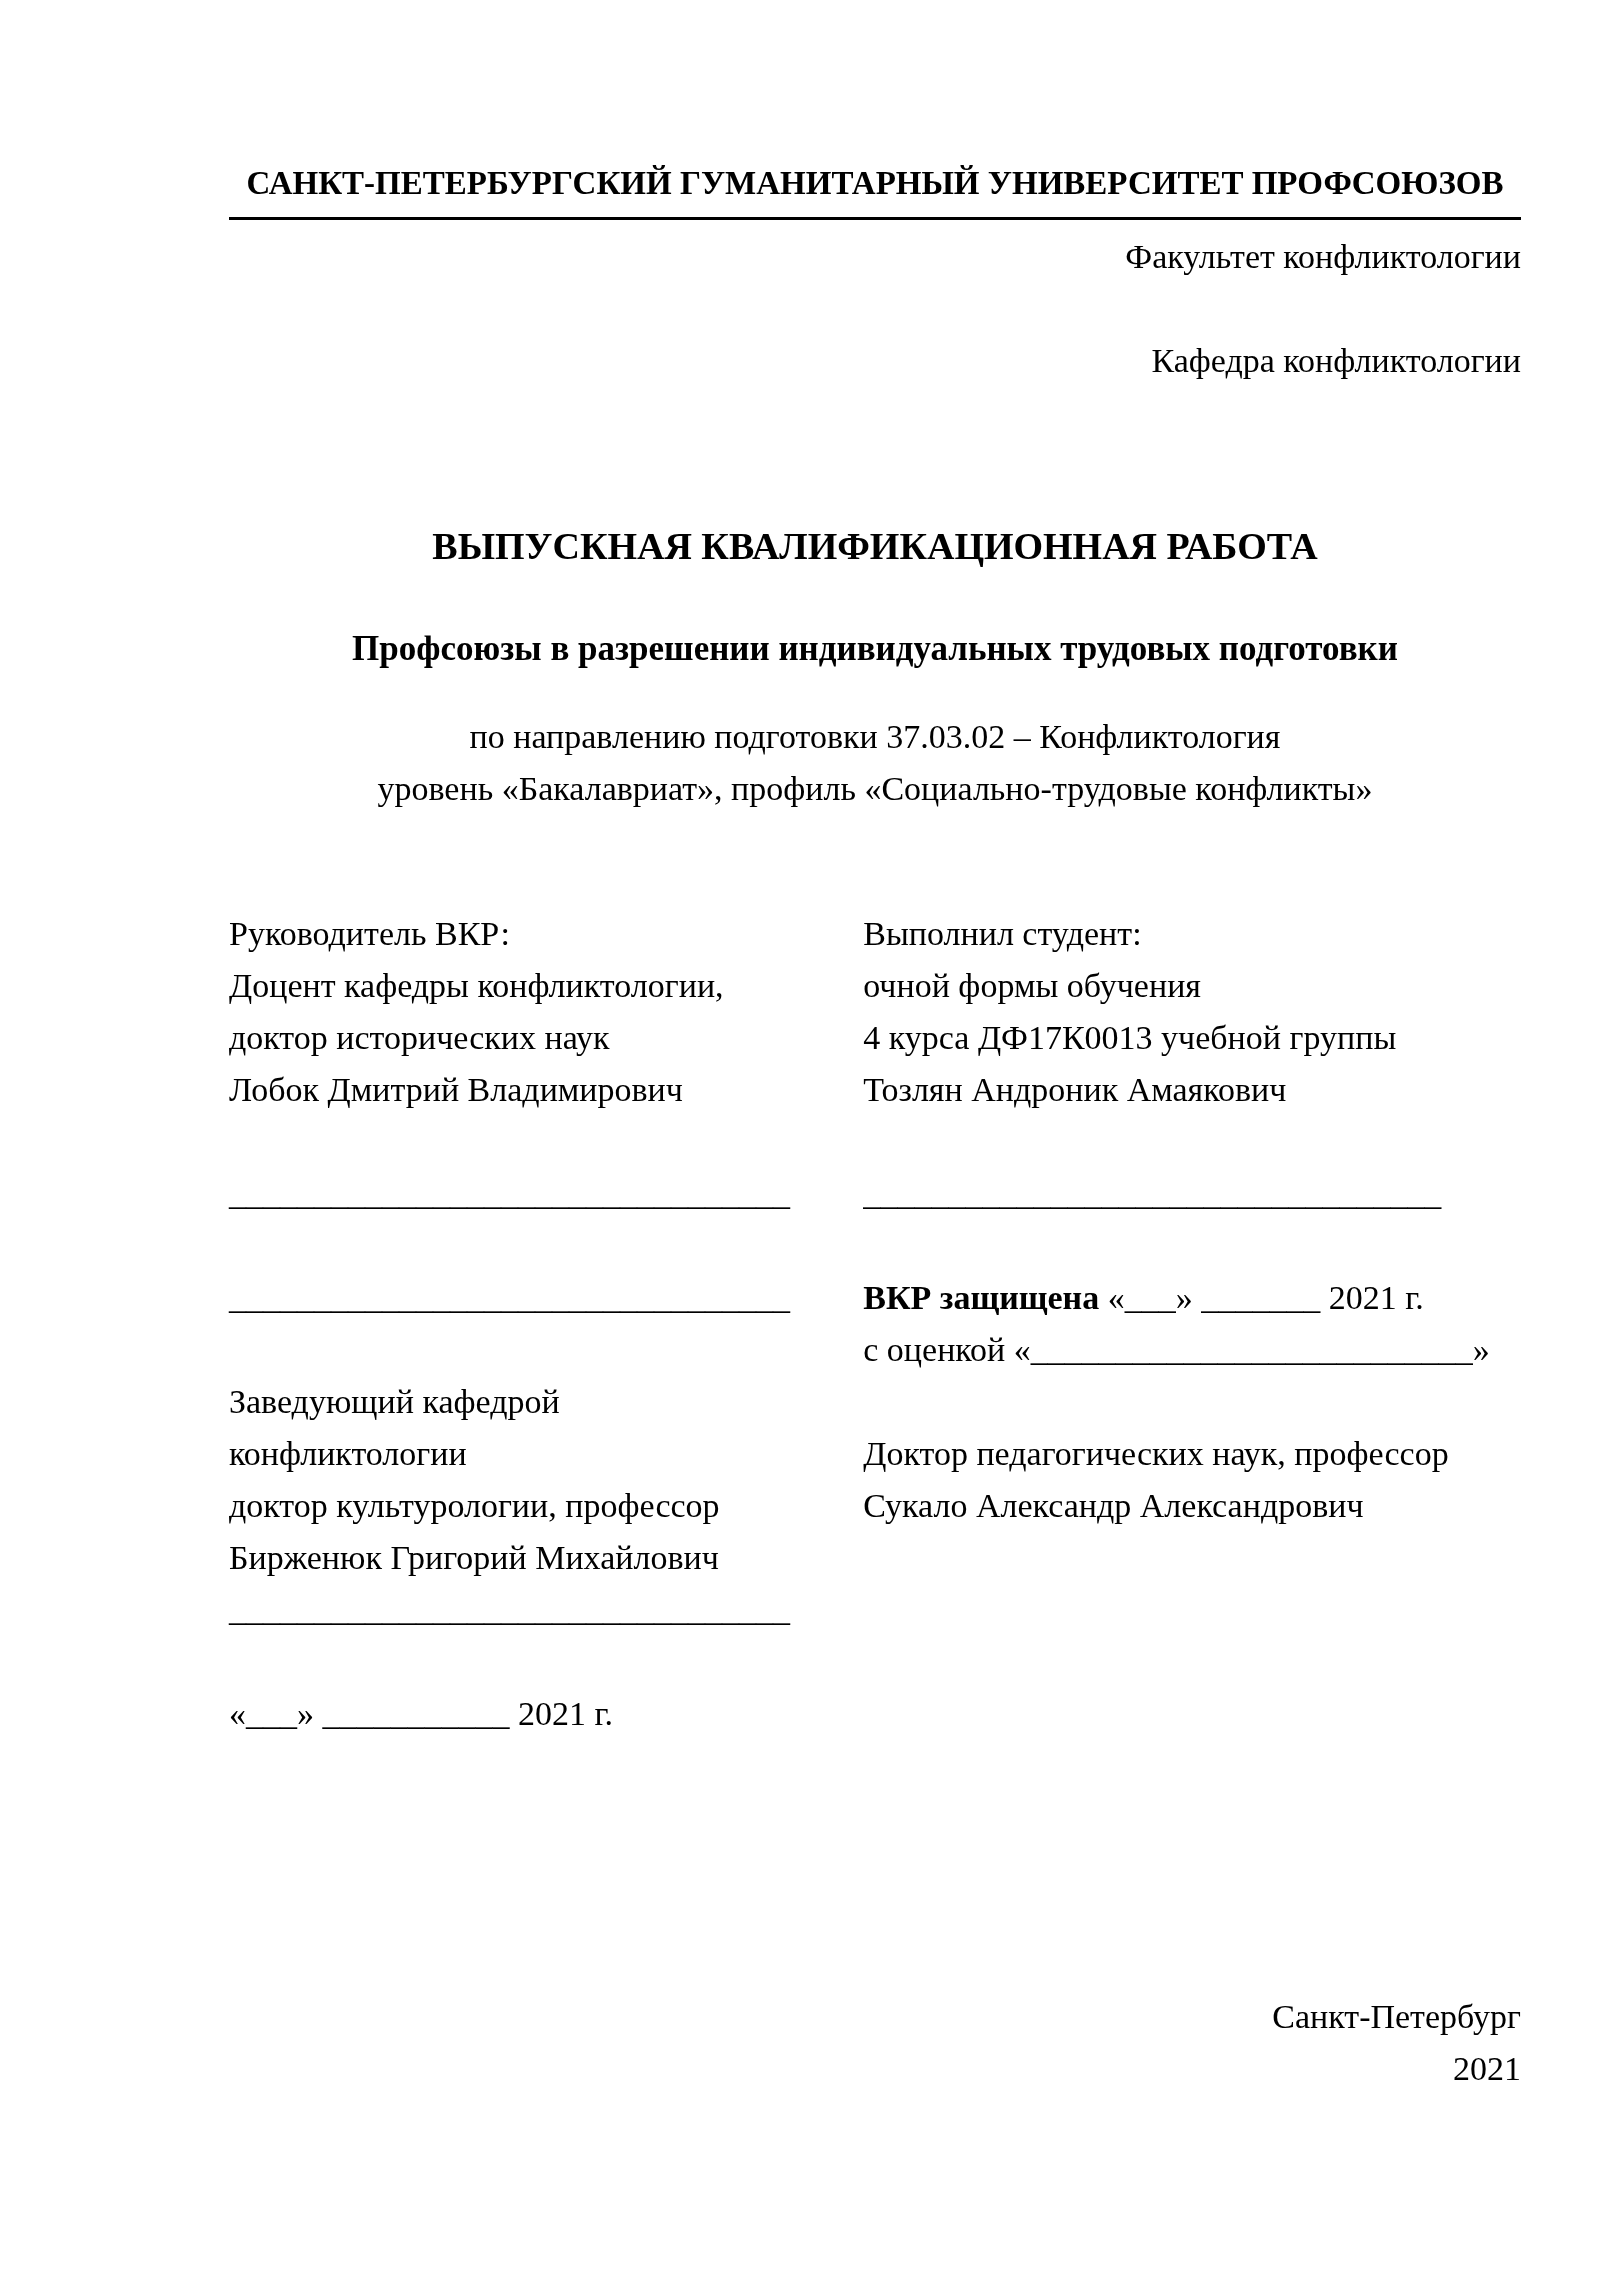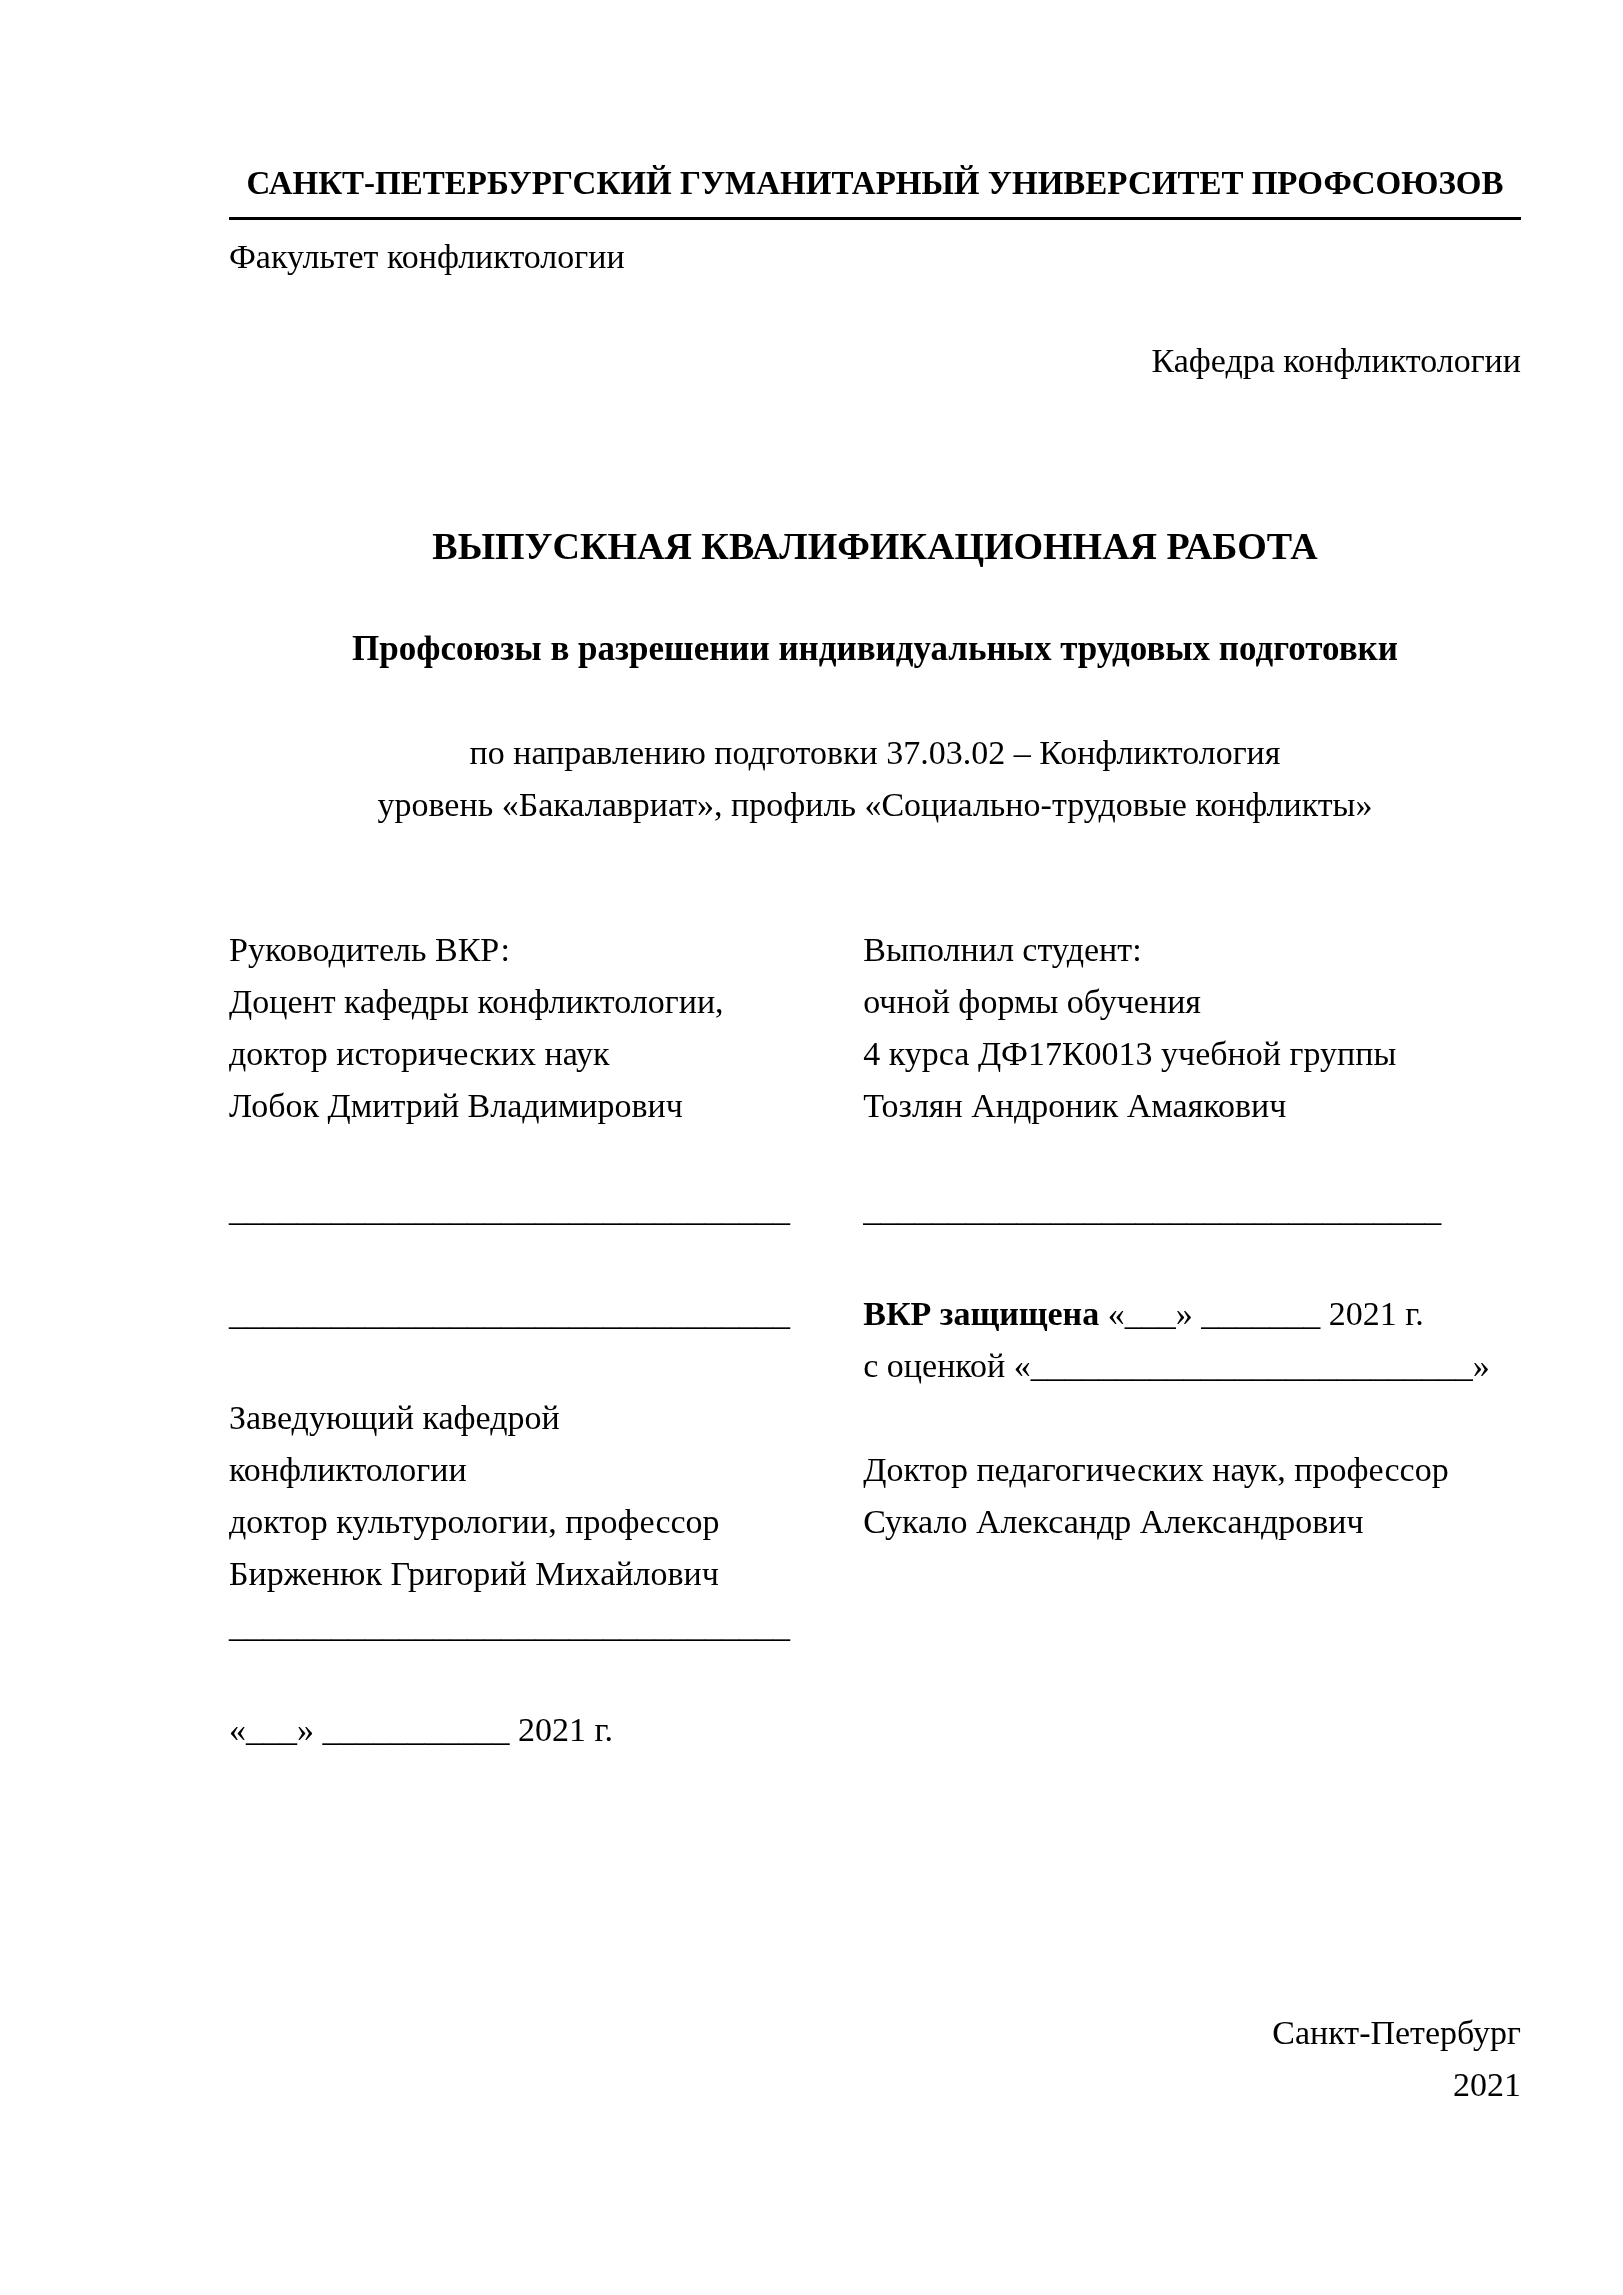--- a/index.html
+++ b/index.html
@@ -25,42 +25,42 @@
   }
   .university {
     font-weight: bold;
     text-align: center;
     font-size: 33px;
     padding-bottom: 8px;
     border-bottom: 3.1px solid #000000;
     white-space: nowrap;
   }
   .faculty {
-    text-align: left;
+    text-align: right;
     margin-top: 11px;
   }
   .department {
     text-align: right;
     margin-top: 52px;
   }
   .work-type {
     text-align: center;
     font-weight: bold;
     font-size: 38px;
     margin-top: 133px;
   }
   .thesis-title {
     text-align: center;
     font-weight: bold;
     font-size: 35px;
     margin-top: 51px;
   }
   .program {
     text-align: center;
-    margin-top: 52px;
+    margin-top: 36px;
   }
   .program-line {
     min-height: 52px;
   }
   .columns {
     display: grid;
     grid-template-columns: 1fr 1.12fr;
     column-gap: 47px;
     margin-top: 93px;
   }

